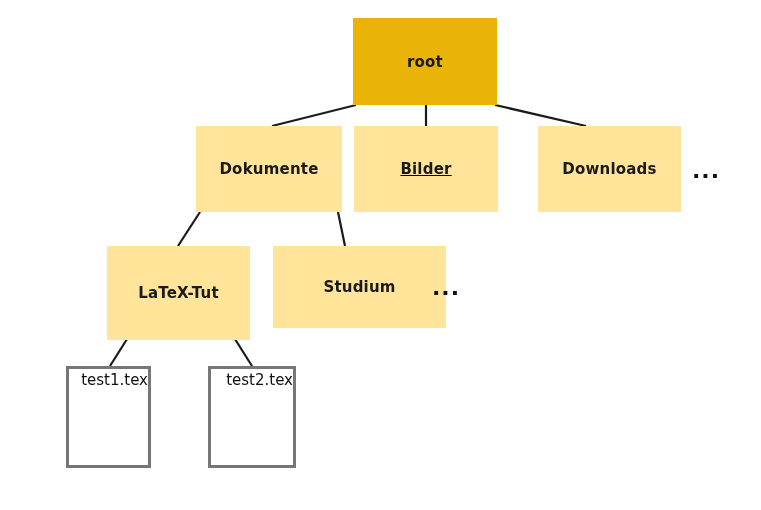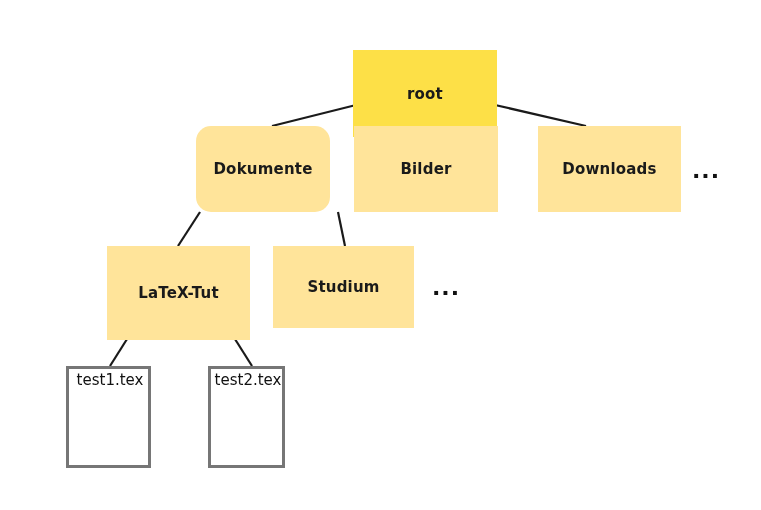--- a/index.html
+++ b/index.html
@@ -40,21 +40,21 @@
     font-size: 15px;
     color: #1a1a1a;
     letter-spacing: 0.2px;
     font-family: "DejaVu Sans", sans-serif;
     white-space: nowrap;
   }
   .node.file {
     background: #ffffff;
     border: 3px solid #767676;
     align-items: flex-start;
-    justify-content: center;
+    justify-content: flex-end;
   }
   .node.file .node-label {
     font-weight: normal;
     font-size: 15px;
     color: #111111;
     font-family: "DejaVu Sans", sans-serif;
     white-space: nowrap;
     padding: 3px 0 0 3px;
     line-height: 1.1;
   }
@@ -77,42 +77,42 @@
       <line x1="356" y1="105" x2="272" y2="126" stroke="#1a1a1a" stroke-width="2.2" stroke-linecap="butt"></line>
       <line x1="426" y1="105" x2="426" y2="126" stroke="#1a1a1a" stroke-width="2.2" stroke-linecap="butt"></line>
       <line x1="495" y1="105" x2="586" y2="126" stroke="#1a1a1a" stroke-width="2.2" stroke-linecap="butt"></line>
       <line x1="200" y1="212" x2="178" y2="246" stroke="#1a1a1a" stroke-width="2.2" stroke-linecap="butt"></line>
       <line x1="338" y1="212" x2="345" y2="246" stroke="#1a1a1a" stroke-width="2.2" stroke-linecap="butt"></line>
       <line x1="134" y1="328" x2="110" y2="366" stroke="#1a1a1a" stroke-width="2.2" stroke-linecap="butt"></line>
       <line x1="228" y1="328" x2="252" y2="366" stroke="#1a1a1a" stroke-width="2.2" stroke-linecap="butt"></line>
     </svg>
 
   <div id="node-layer">
-      <div class="node folder" style="left: 353px; top: 18px; width: 144px; height: 87px; background: #fde047; margin-top: 32px;">
+      <div class="node folder" style="left: 353px; top: 18px; width: 144px; height: 87px; background: #eab308;">
         <span class="node-label">root</span>
       </div>
-      <div class="node folder" style="left: 196px; top: 126px; width: 134px; height: 86px; background: rgb(255, 228, 154); border-radius: 15px;">
+      <div class="node folder" style="left: 196px; top: 126px; width: 146px; height: 86px; background: rgb(255, 228, 154);">
         <span class="node-label">Dokumente</span>
       </div>
-      <div class="node folder" style="left: 354px; top: 126px; width: 144px; height: 86px; background: rgb(255, 228, 154);">
+      <div class="node folder" style="left: 354px; top: 126px; width: 144px; height: 86px; background: rgb(255, 228, 154); text-decoration: underline;">
         <span class="node-label">Bilder</span>
       </div>
       <div class="node folder" style="left: 538px; top: 126px; width: 143px; height: 86px; background: rgb(255, 228, 154);">
         <span class="node-label">Downloads</span>
       </div>
       <div class="node folder" style="left: 107px; top: 246px; width: 143px; height: 94px; background: rgb(255, 228, 154);">
         <span class="node-label">LaTeX-Tut</span>
       </div>
-      <div class="node folder" style="left: 273px; top: 246px; width: 141px; height: 82px; background: rgb(255, 228, 154);">
+      <div class="node folder" style="left: 273px; top: 246px; width: 173px; height: 82px; background: rgb(255, 228, 154);">
         <span class="node-label">Studium</span>
       </div>
       <div class="node file" style="left: 66px; top: 366px; width: 85px; height: 102px; background: rgb(255, 255, 255); border-color: rgb(118, 118, 118);">
         <span class="node-label">test1.tex</span>
       </div>
-      <div class="node file" style="left: 208px; top: 366px; width: 77px; height: 102px; background: rgb(255, 255, 255); border-color: rgb(118, 118, 118);">
+      <div class="node file" style="left: 208px; top: 366px; width: 88px; height: 102px; background: rgb(255, 255, 255); border-color: rgb(118, 118, 118);">
         <span class="node-label">test2.tex</span>
       </div>
     </div>
 
   <div id="ellipsis-layer">
       <div class="ellipsis" style="left: 692px; top: 160px;">...</div>
       <div class="ellipsis" style="left: 432px; top: 277px;">...</div>
     </div>
 
 </div>

